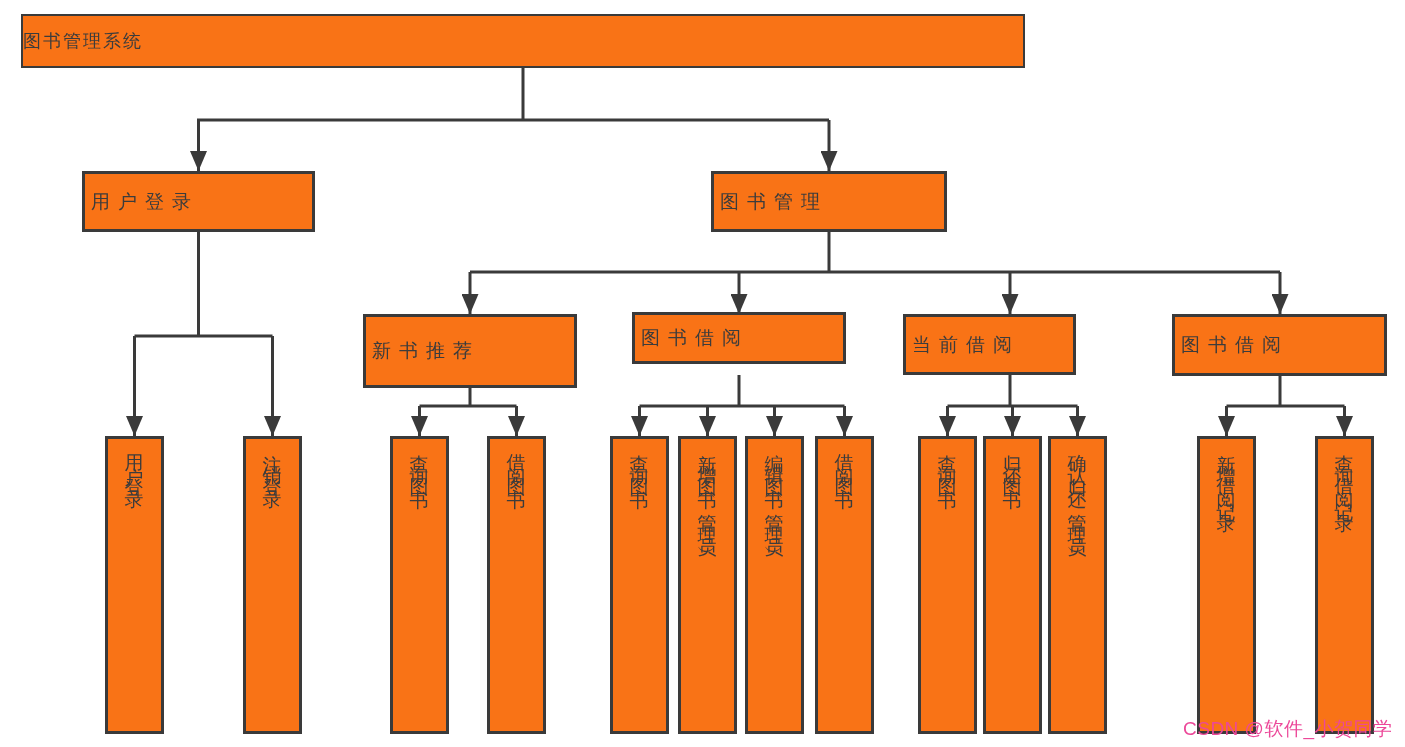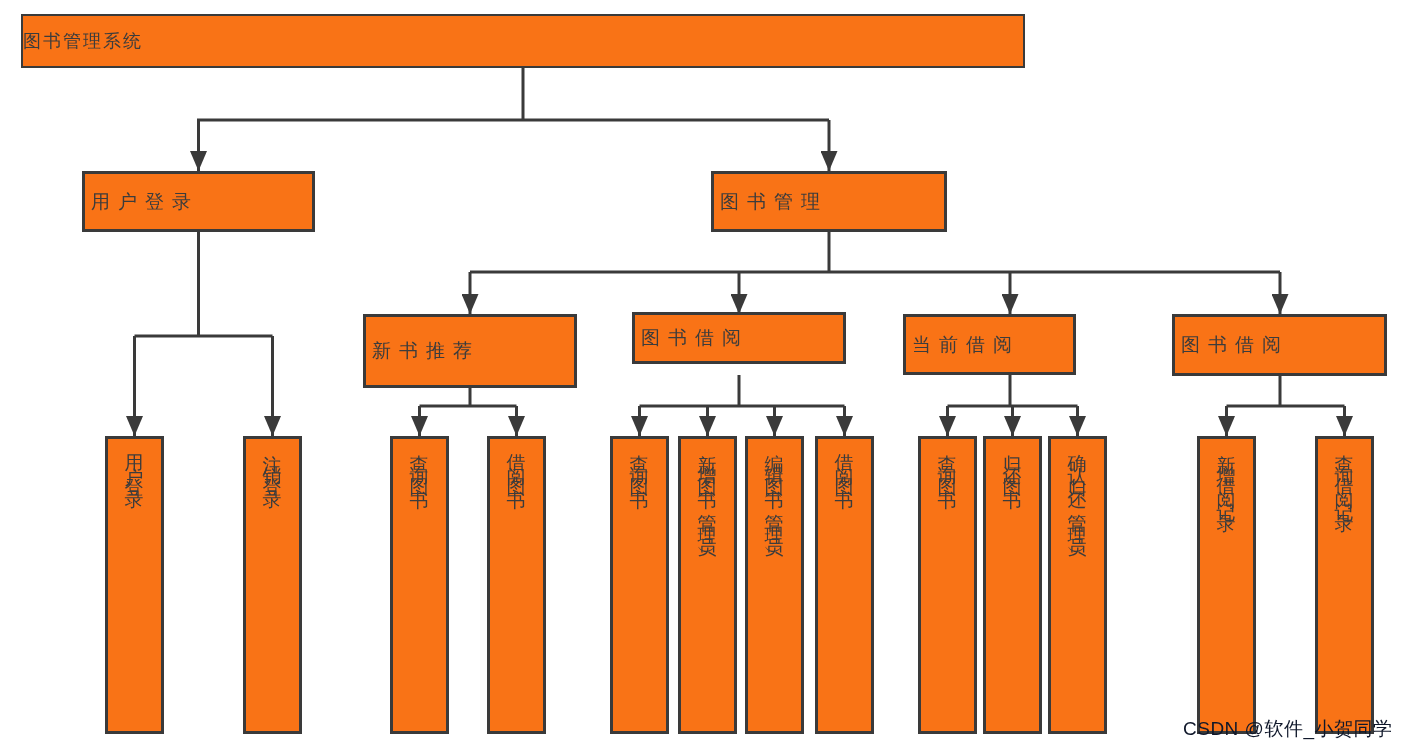--- a/index.html
+++ b/index.html
@@ -27,21 +27,21 @@
   .leaf {
     writing-mode:vertical-rl;
     text-orientation:mixed;
   }
   .leaf .lbl {
     font-size:19px; letter-spacing:12px; line-height:1;
     white-space:nowrap;
   }
   .watermark {
     position:absolute; left:1183px; top:716px;
-    font-size:19px; color:#0f172a; z-index:2;
+    font-size:19px; color:#ec4899; z-index:2;
     white-space:nowrap; letter-spacing:0.5px;
   }
 </style>
 </head>
 <body>
 
 <div class="stage">
 
   <svg class="connectors" width="1405" height="747" viewBox="0 0 1405 747">
     <defs>

